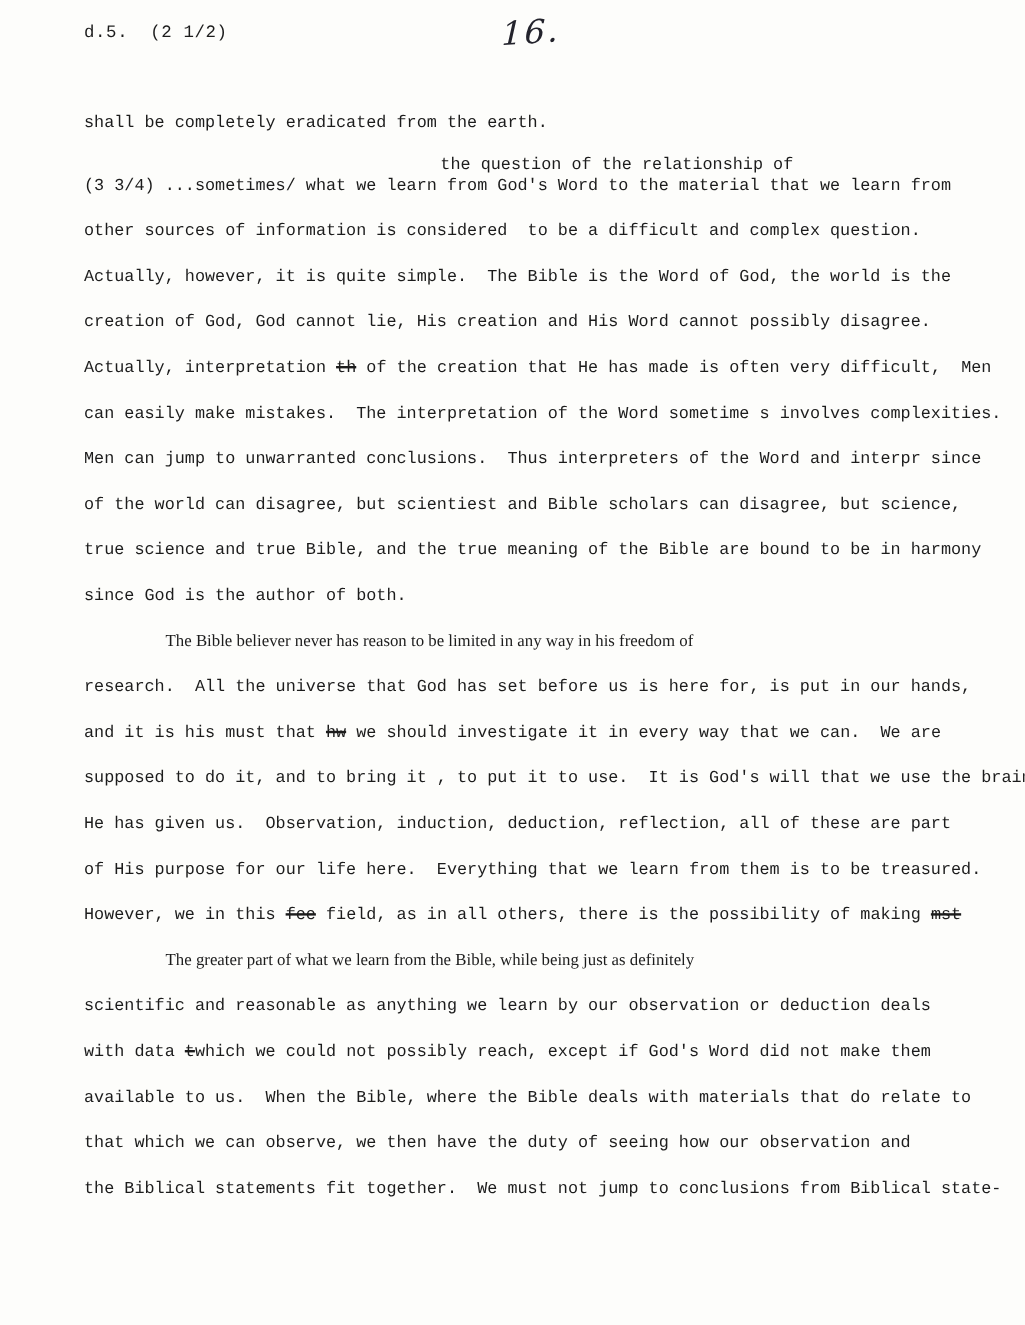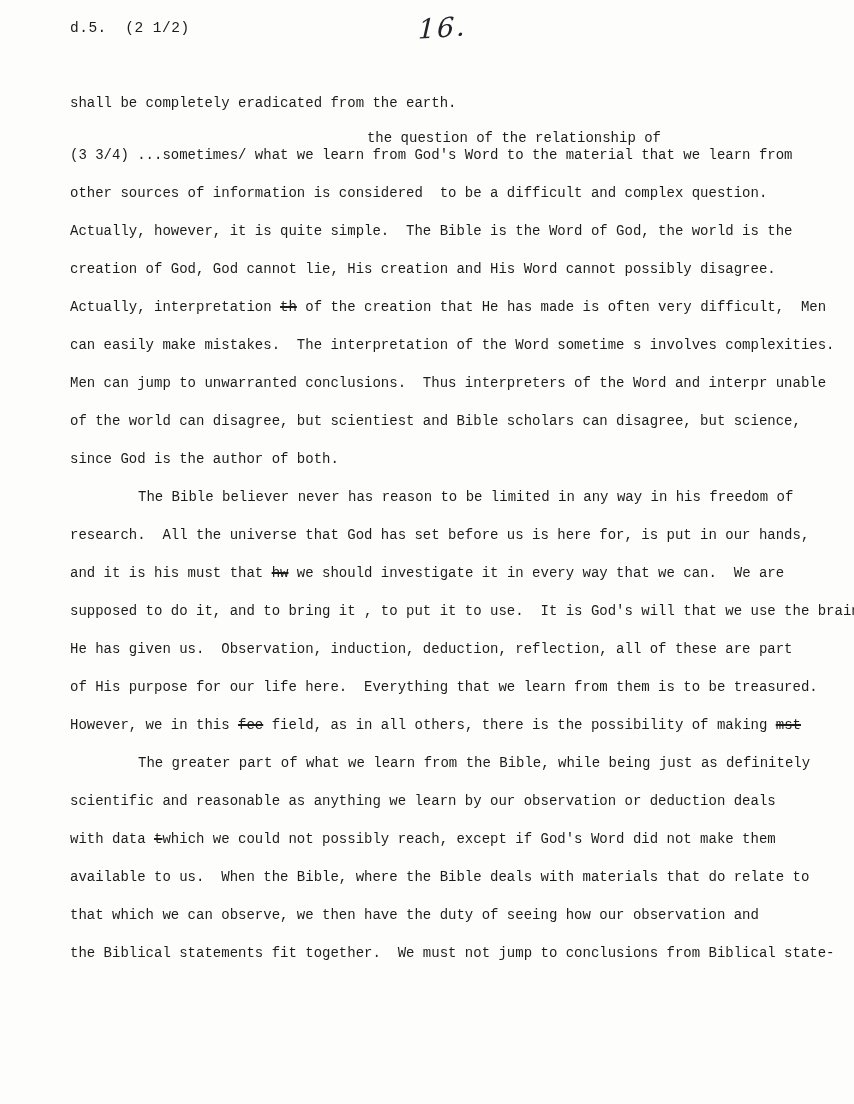--- a/index.html
+++ b/index.html
@@ -48,20 +48,21 @@
     margin-top: 24px;
   }
   .line {
     white-space: pre;
     font-size: 14px;
     line-height: 38px;
     min-height: 38px;
   }
   .line.indent {
     padding-left: 68px;
+    font-family: Liberation Serif, serif;
   }
   .line.insert {
     min-height: 14px;
     height: 14px;
     line-height: 14px;
     padding-left: 112px;
     position: relative;
     top: 9px;
     text-align: center;
   }
@@ -83,22 +84,23 @@
   <div class="doc-body">
 
       <div class="line"><span>shall be completely eradicated from the earth.</span></div>
       <div class="line insert"><span>the question of the relationship of</span></div>
       <div class="line"><span>(3 3/4) ...sometimes/ what we learn from God's Word to the material that we learn from</span></div>
       <div class="line"><span>other sources of information is considered  to be a difficult and complex question.</span></div>
       <div class="line"><span>Actually, however, it is quite simple.  The Bible is the Word of God, the world is the</span></div>
       <div class="line"><span>creation of God, God cannot lie, His creation and His Word cannot possibly disagree.</span></div>
       <div class="line"><span>Actually, interpretation </span><span class="strike">th</span><span> of the creation that He has made is often very difficult,  Men</span></div>
       <div class="line"><span>can easily make mistakes.  The interpretation of the Word sometime s involves complexities.</span></div>
-      <div class="line"><span>Men can jump to unwarranted conclusions.  Thus interpreters of the Word and interpr unable</span></div>
+      <div class="line"><span>Men can jump to unwarranted conclusions.  Thus interpreters of the Word and interpr since</span></div>
       <div class="line"><span>of the world can disagree, but scientiest and Bible scholars can disagree, but science,</span></div>
+      <div class="line"><span>true science and true Bible, and the true meaning of the Bible are bound to be in harmony</span></div>
       <div class="line"><span>since God is the author of both.</span></div>
       <div class="line indent"><span>The Bible believer never has reason to be limited in any way in his freedom of</span></div>
       <div class="line"><span>research.  All the universe that God has set before us is here for, is put in our hands,</span></div>
       <div class="line"><span>and it is his must that </span><span class="strike">hw</span><span> we should investigate it in every way that we can.  We are</span></div>
       <div class="line"><span>supposed to do it, and to bring it , to put it to use.  It is God's will that we use the brains</span></div>
       <div class="line"><span>He has given us.  Observation, induction, deduction, reflection, all of these are part</span></div>
       <div class="line"><span>of His purpose for our life here.  Everything that we learn from them is to be treasured.</span></div>
       <div class="line"><span>However, we in this </span><span class="strike">fee</span><span> field, as in all others, there is the possibility of making </span><span class="strike">mst</span></div>
       <div class="line indent"><span>The greater part of what we learn from the Bible, while being just as definitely</span></div>
       <div class="line"><span>scientific and reasonable as anything we learn by our observation or deduction deals</span></div>

